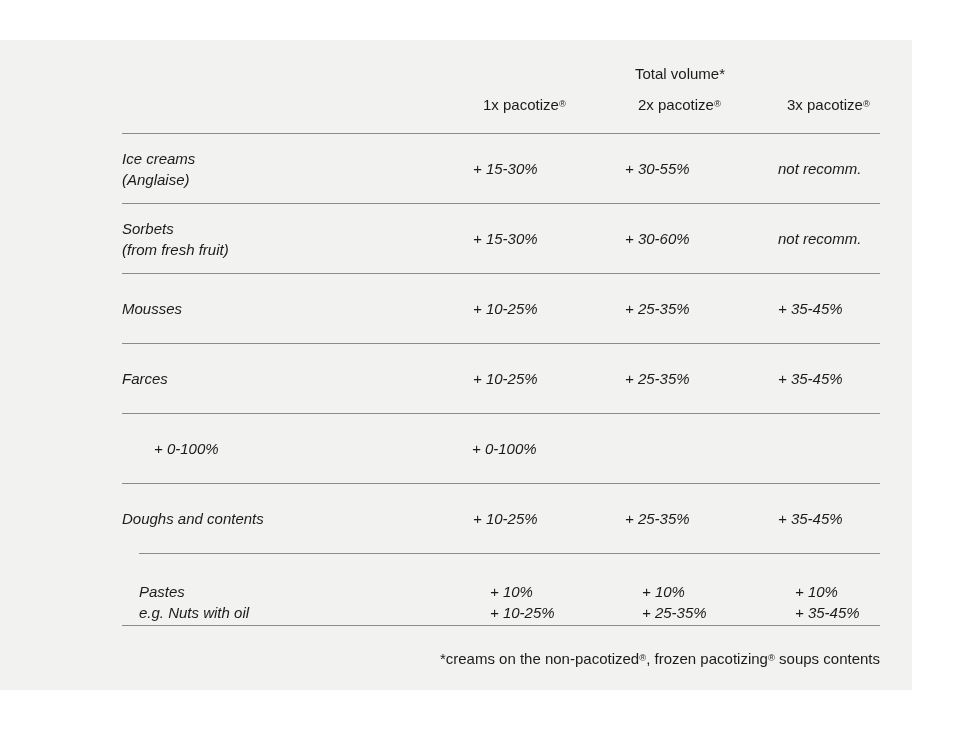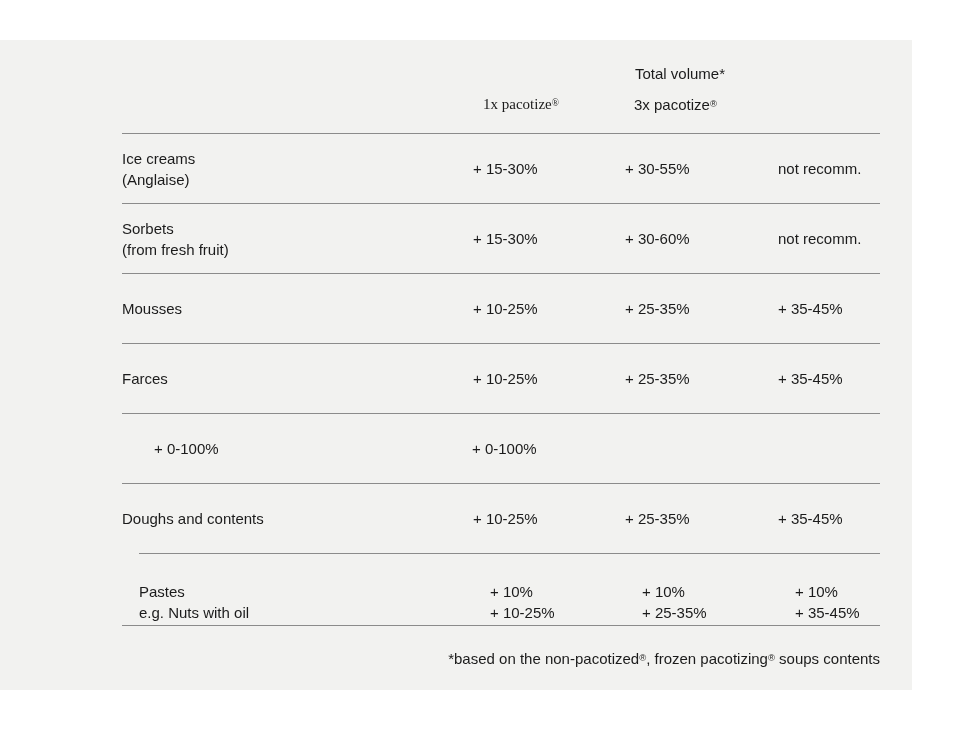--- a/index.html
+++ b/index.html
@@ -29,28 +29,29 @@
     font-size: 15px;
     line-height: 21px;
   }
   .grid-row, .row {
     display: grid;
     grid-template-columns: 318px 153px 153px 134px;
   }
   .tv-cell { grid-column: 3; padding-left: 42px; white-space: nowrap; }
   .col-headers { margin-top: 10px; }
   .hdr { white-space: nowrap; }
-  .hdr.h1 { padding-left: 43px; font-family: Liberation Serif, serif; }
+  .hdr.h1 { padding-left: 43px; }
   .hdr.h2 { padding-left: 45px; }
   .hdr.h3 { padding-left: 41px; }
   .table { margin-top: 18px; border-bottom: 1.5px solid var(--rule, #8b8b8b); }
   .row {
     min-height: 70px;
     border-top: 1.5px solid var(--rule, #8b8b8b);
     align-items: center;
+    font-style: italic;
   }
   .row.bottom {
     min-height: 72px;
     align-items: end;
     padding-bottom: 2px;
     margin-left: 17px;
   }
   .cell { white-space: nowrap; }
   .cell.c1 { padding-left: 33px; }
   .cell.c2 { padding-left: 32px; }
@@ -74,20 +75,21 @@
 
   <div class="content">
 
     <div class="grid-row">
       <div class="tv-cell">Total volume*</div>
     </div>
 
     <div class="grid-row col-headers">
       <div></div>
       <div class="hdr h1"><span>1x pacotize</span><sup class="reg">®</sup></div>
+      <div class="hdr h2"><span>2x pacotize</span><sup class="reg">®</sup></div>
       <div class="hdr h3"><span>3x pacotize</span><sup class="reg">®</sup></div>
     </div>
 
     <div class="table">
 
       <div class="row">
         <div class="label">
           <div>Ice creams</div>
           <div>(Anglaise)</div>
         </div>
@@ -187,17 +189,17 @@
         </div>
         <div class="cell c3">
           <div>+ 10%</div>
           <div>+ 35-45%</div>
         </div>
       </div>
 
     </div>
 
     <div class="footnote">
-      <span>*based on the non-pacotized</span><sup class="reg">®</sup><span>, frozen pacotizing</span><sup class="reg">®</sup><span> soups contents</span>
+      <span>*creams on the non-pacotized</span><sup class="reg">®</sup><span>, frozen pacotizing</span><sup class="reg">®</sup><span> soups contents</span>
     </div>
 
   </div>
 </div>
 
 </body></html>

